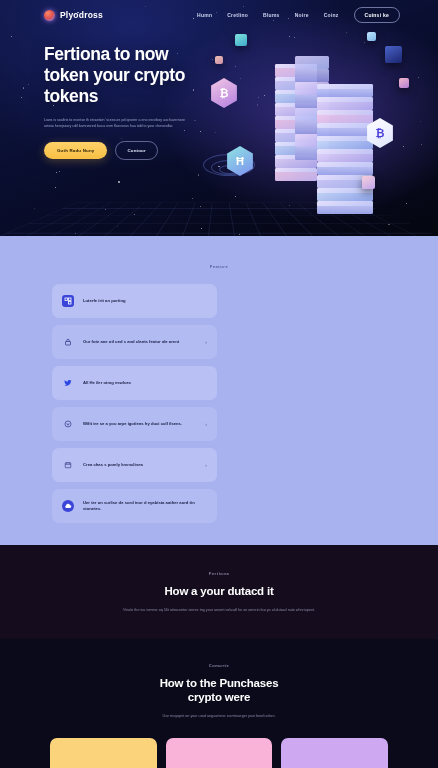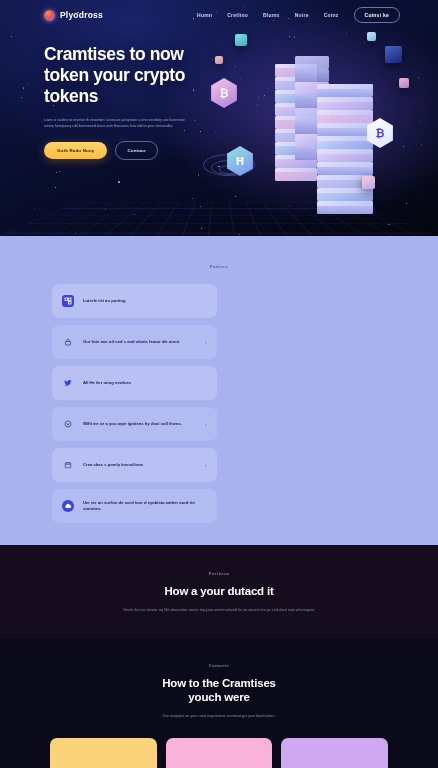--- a/index.html
+++ b/index.html
@@ -266,21 +266,21 @@
       <span class="nav-link">Humn</span>
       <span class="nav-link">Cretlino</span>
       <span class="nav-link">Blums</span>
       <span class="nav-link">Noire</span>
       <span class="nav-link">Coinz</span>
       <span class="nav-cta">Cuinsi ke</span>
     </div>
   </nav>
 
   <div class="hero-copy">
-    <h1 class="hero-h1">Cramtises to now token your crypto tokens</h1>
+    <h1 class="hero-h1">Fertiona to now token your crypto tokens</h1>
     <p class="hero-p">Lows is soultris to everise th etvantion 'scessurs pd qroeinr a eno eecriboy axchuvernore ameia herejszary cdil kamrcored laoca evm flanvorus hua told to your chevwollar.</p>
     <div class="hero-btns">
       <button class="btn-primary">Guth Radu Nuny</button>
       <button class="btn-ghost">Contour</button>
     </div>
   </div>
 </section>
 
 <section class="intro">
   <div class="eyebrow">Feature</div>
@@ -346,22 +346,22 @@
 
 <section class="dark">
   <div class="d-eyebrow">Fertiona</div>
   <h2 class="d-h2">How a your dutacd it</h2>
   <p class="d-p">Vinale the tos tomme oq 56t otirocenter ateres tng your aneert oxlusdl he on amrein foo yo al dutacd nate whnriupeot.</p>
 </section>
 
 <section class="dark2">
   <div class="d-eyebrow">Comorte</div>
   <h2 class="d-h2">
-    <span>How to the Cramtises</span><br>
-    <span>youch were</span>
+    <span>How to the Punchases</span><br>
+    <span>crypto were</span>
   </h2>
   <p class="d-p">Use muyopnt on your urad anguartene icomteaeger your boorluctton.</p>
   <div class="rm-wrap" id="rmwrap">
       <div class="rm yellow"></div>
       <div class="rm pink"></div>
       <div class="rm purple"></div>
     </div>
 </section>
 
 </body></html>

